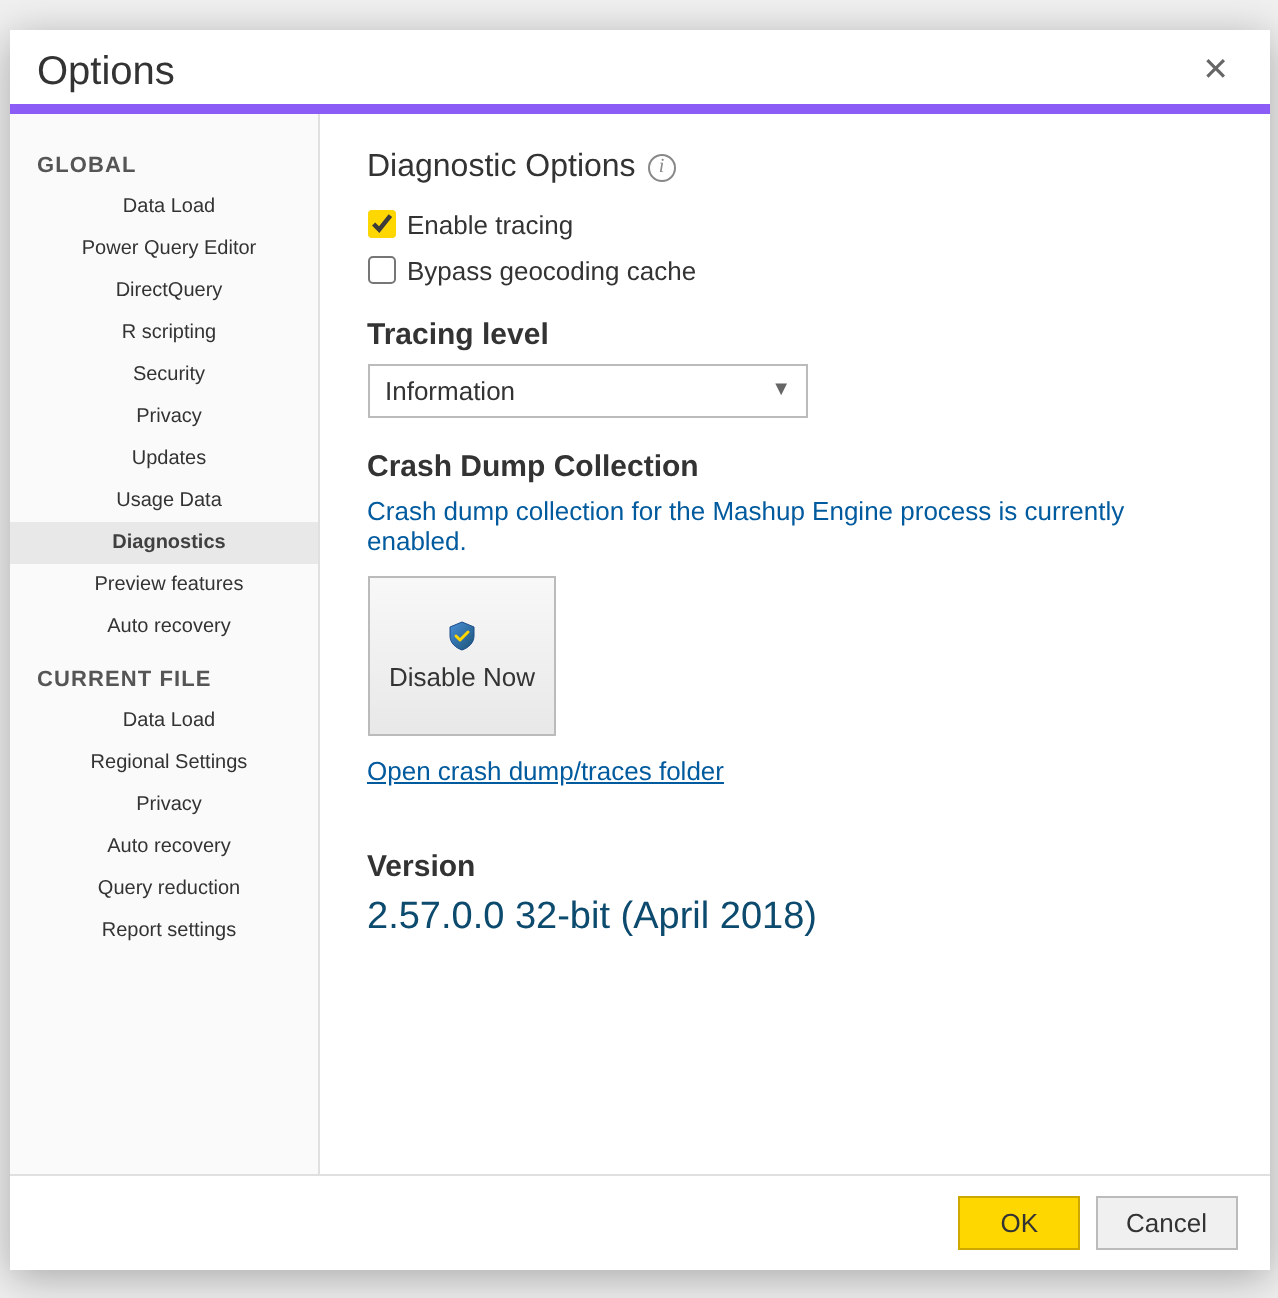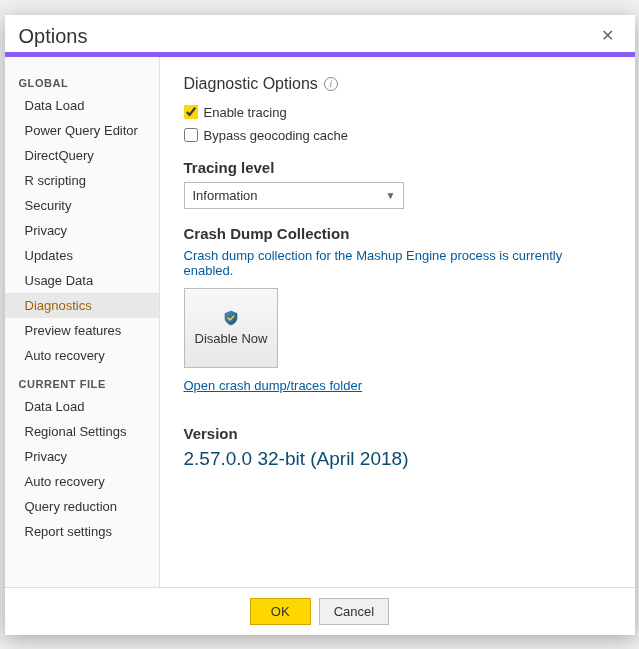--- a/index.html
+++ b/index.html
@@ -61,27 +61,28 @@
       font-size: 11px;
       font-weight: 700;
       color: #555;
       padding: 10px 14px 4px 14px;
       letter-spacing: 0.05em;
     }
     .sidebar-item {
       padding: 5px 14px 5px 20px;
       cursor: pointer;
       color: #333;
-      font-size: 13px;
+      font-size: 10px;
       white-space: nowrap;
+      text-align: center;
     }
     .sidebar-item.active {
       background: #e8e8e8;
-      color: #a16207;
-      font-weight: 400;
+      color: #404040;
+      font-weight: 700;
     }
     .content {
       flex: 1;
       padding: 18px 24px;
       overflow-y: auto;
     }
     .section-title {
       font-size: 16px;
       font-weight: 400;
       color: #333;
@@ -181,21 +182,21 @@
       font-size: 13px;
       display: inline-block;
       margin-bottom: 16px;
     }
     .version-text {
       color: #0c4a6e;
       font-size: 19px;
     }
     .dialog-footer {
       display: flex;
-      justify-content: center;
+      justify-content: flex-end;
       align-items: center;
       gap: 8px;
       padding: 10px 16px;
       border-top: 1px solid #e0e0e0;
       background: #fff;
       flex-shrink: 0;
     }
     .btn-ok {
       background: #ffd700;
       border: 1px solid #cca800;

